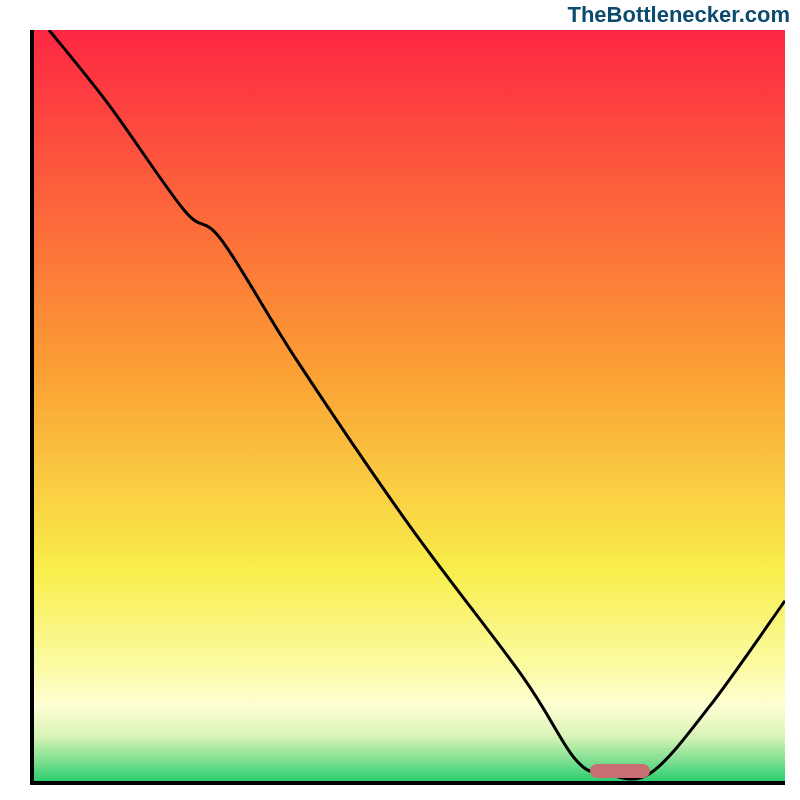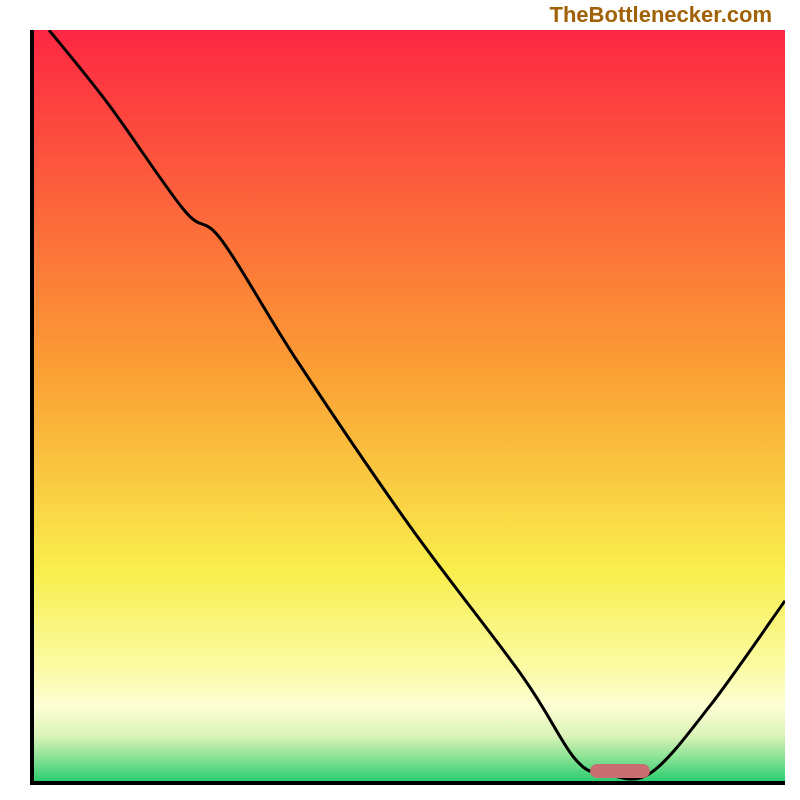--- a/index.html
+++ b/index.html
@@ -7,24 +7,24 @@
     padding: 0;
     width: 800px;
     height: 800px;
     background: #ffffff;
     position: relative;
     font-family: Arial, sans-serif;
   }
   .watermark {
     position: absolute;
     top: 2px;
-    right: 28px;
+    right: 10px;
     font-size: 22px;
     font-weight: bold;
-    color: #a16207;
+    color: #0c4a6e;
     z-index: 20;
   }
   .chart-area {
     position: absolute;
     left: 30px;
     top: 30px;
     width: 755px;
     height: 755px;
     border-left: 4px solid #000;
     border-bottom: 4px solid #000;

